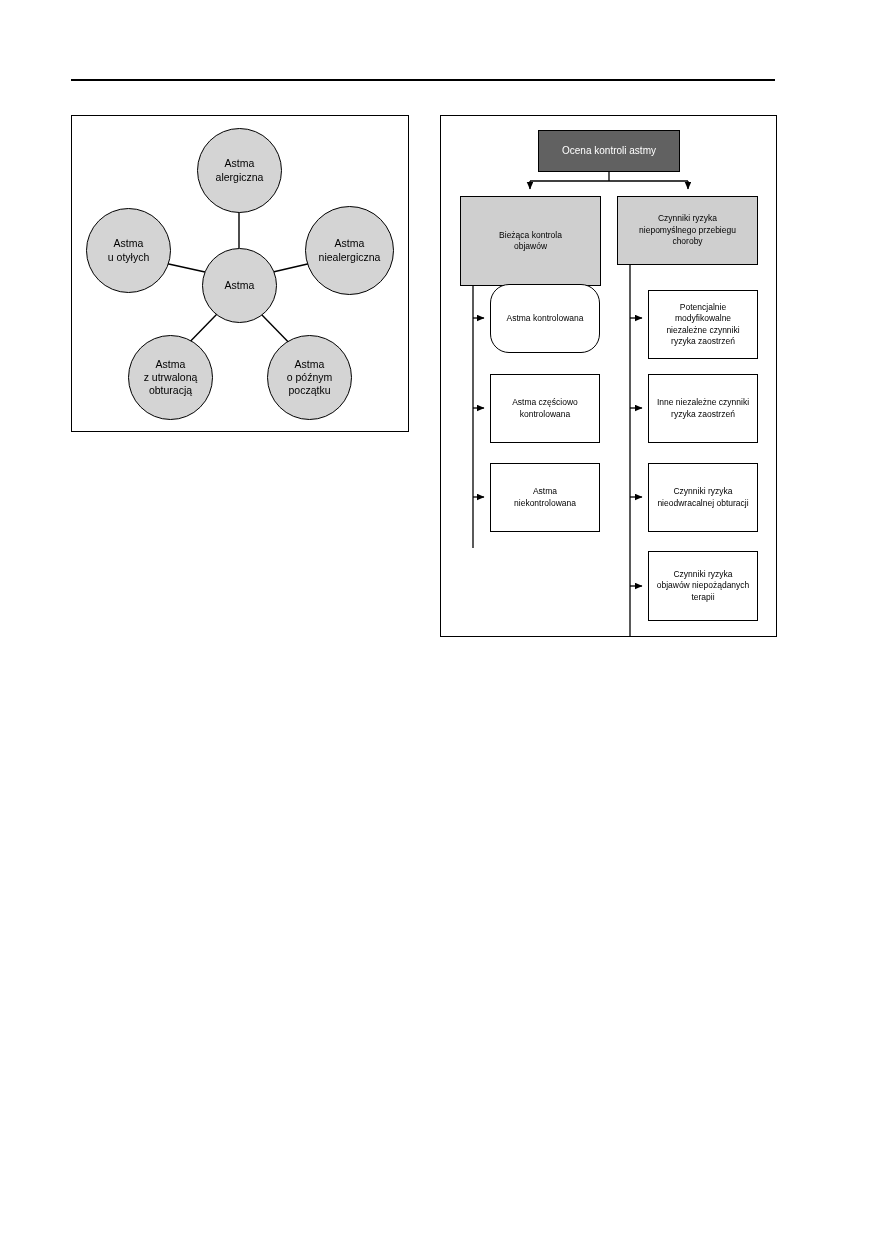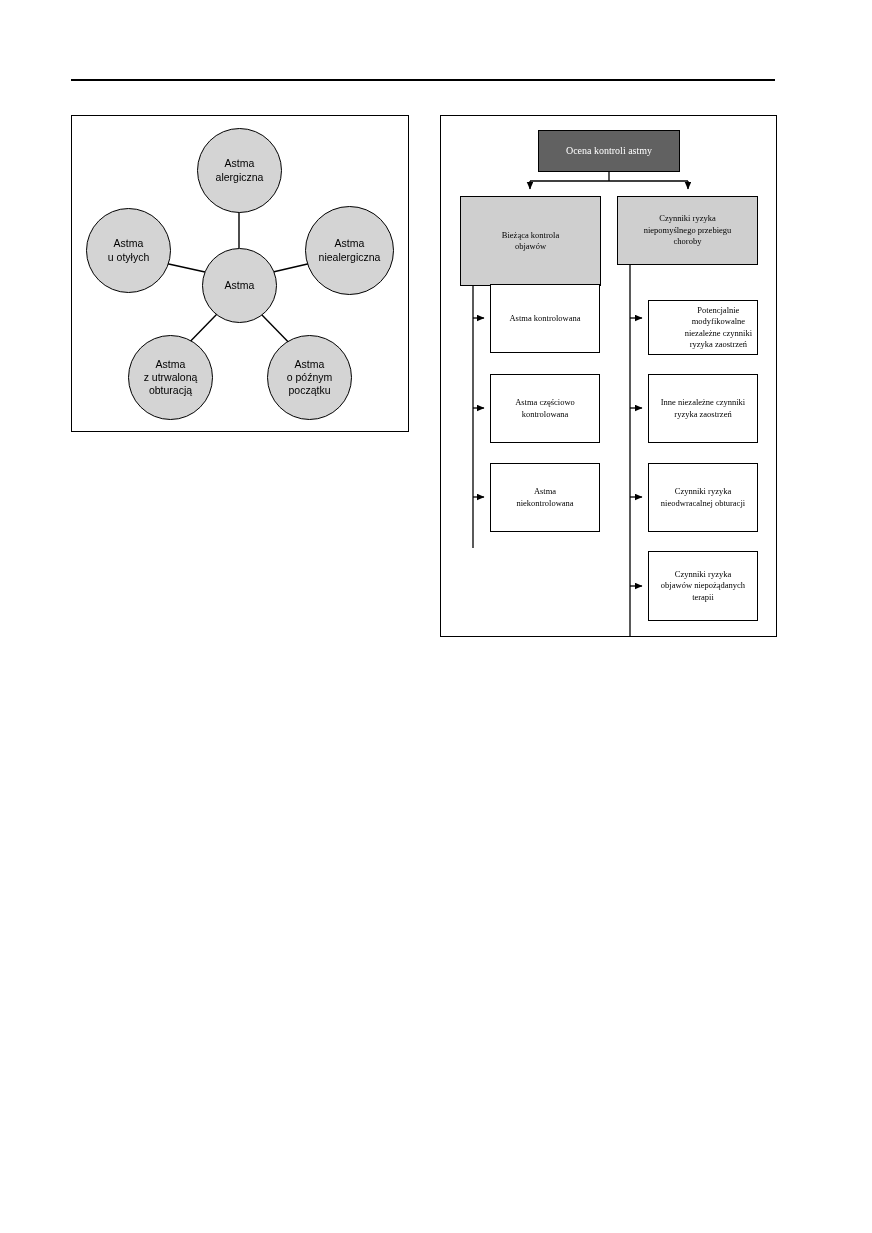--- a/index.html
+++ b/index.html
@@ -87,21 +87,20 @@
     box-sizing: border-box;
     border: 1.2px solid #000000;
     display: flex;
     align-items: center;
     justify-content: center;
     text-align: center;
     line-height: 1.35;
     font-size: 8.5px;
     z-index: 3;
     padding: 20px 5px;
-    font-family: Liberation Serif, serif;
   }
   .flow-box .flow-label { display: block; white-space: pre-line; }
 
   .flow-box.header-box {
     background: #616161;
     color: #ffffff;
     font-size: 10px;
   }
   .flow-box.branch-box {
     background: #cfcfcf;
@@ -109,25 +108,25 @@
   }
   .flow-box.leaf-box {
     background: #ffffff;
     color: #000000;
   }
 
   #flow-header            { left: 538px; top: 130px; width: 142px; height: 38px; }
   #flow-branch-symptoms   { left: 460px; top: 196px; width: 141px; height: 90px; }
   #flow-branch-risk       { left: 617px; top: 196px; width: 141px; height: 69px; }
 
-  #flow-leaf-controlled          { left: 490px; top: 284px; width: 110px; height: 69px; }
+  #flow-leaf-controlled          { left: 490px; top: 284px; width: 110px; height: 69px; border-radius: 19px; }
   #flow-leaf-partly-controlled   { left: 490px; top: 374px; width: 110px; height: 69px; text-align: center; }
   #flow-leaf-uncontrolled        { left: 490px; top: 463px; width: 110px; height: 69px; }
 
-  #flow-leaf-modifiable          { left: 648px; top: 300px; width: 110px; height: 55px; justify-content: flex-end; }
+  #flow-leaf-modifiable          { left: 648px; top: 290px; width: 110px; height: 69px; }
   #flow-leaf-other-independent   { left: 648px; top: 374px; width: 110px; height: 69px; }
   #flow-leaf-irreversible        { left: 648px; top: 463px; width: 110px; height: 69px; }
   #flow-leaf-adverse-effects     { left: 648px; top: 551px; width: 110px; height: 70px; }
 
   .flow-connectors {
     position: absolute;
     left: 440px;
     top: 115px;
     width: 337px;
     height: 522px;

